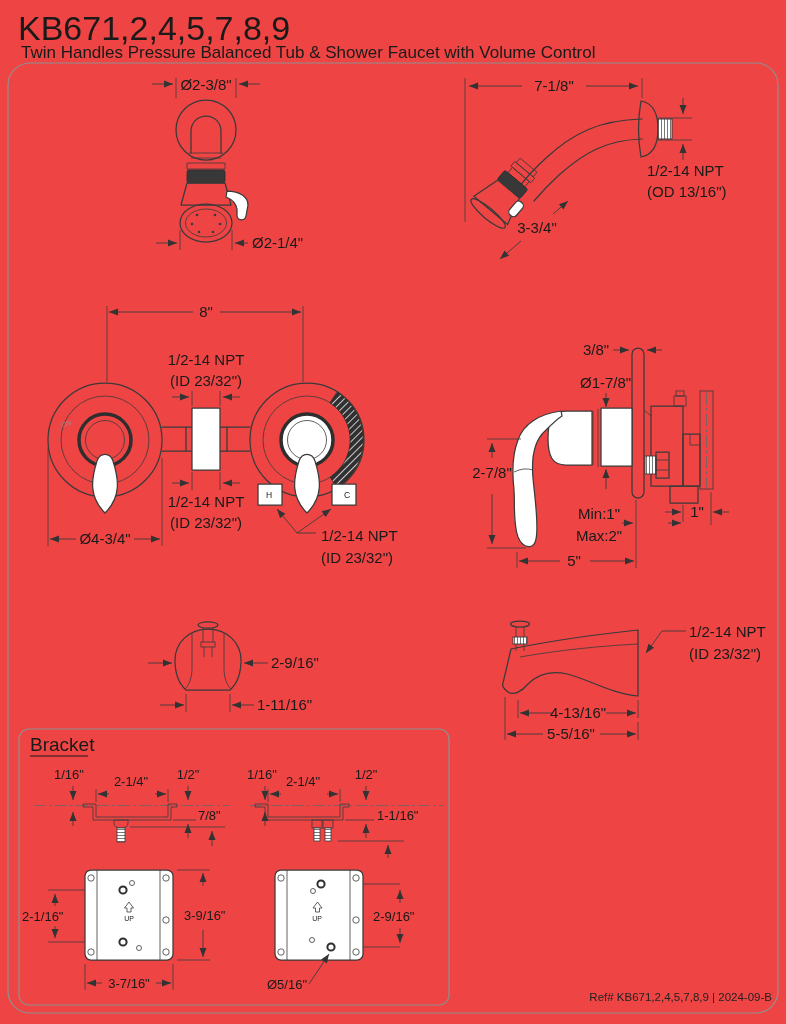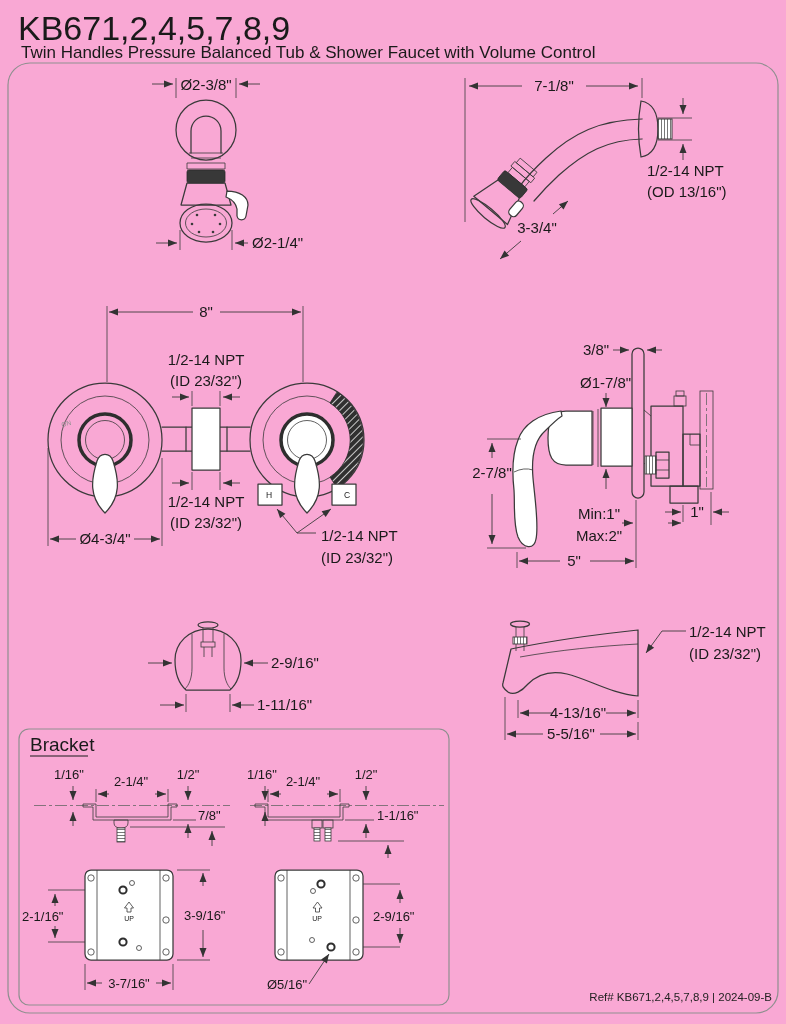--- a/index.html
+++ b/index.html
@@ -1,16 +1,16 @@
 <!DOCTYPE html>
 <html><head>
 <meta charset="utf-8">
 <style>
   html,body{margin:0;padding:0;background:#fff;}
-  .page{width:786px;height:1024px;position:relative;background:#f9a8d4;font-family:"Liberation Sans",sans-serif;}
+  .page{width:786px;height:1024px;position:relative;background:#ef4444;font-family:"Liberation Sans",sans-serif;}
   svg{display:block;}
   text{font-family:"Liberation Sans",sans-serif;fill:#1a1a1a;}
   .title{font-size:34px;}
   .subtitle{font-size:17px;}
   .lbl{font-size:15px;}
   .lbl-s{font-size:13px;}
   .lbl-xs{font-size:8.5px;}
   .lbl-on{font-size:6.5px;fill:#909090;}
   .brk-title{font-size:19px;}
   .footer{font-size:11.5px;fill:#222;}

